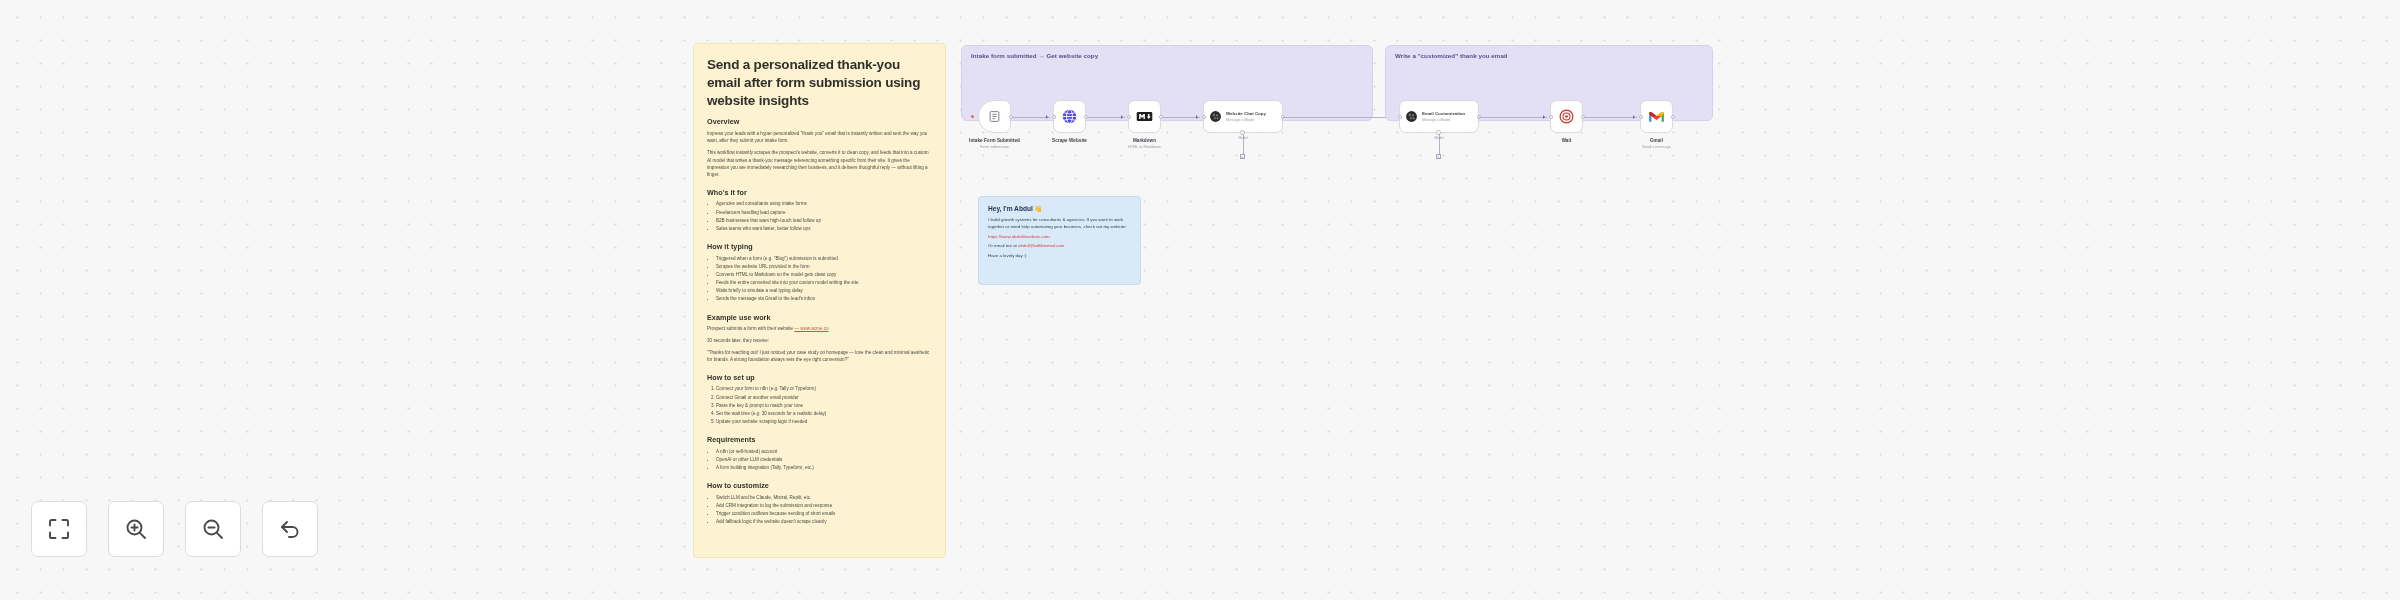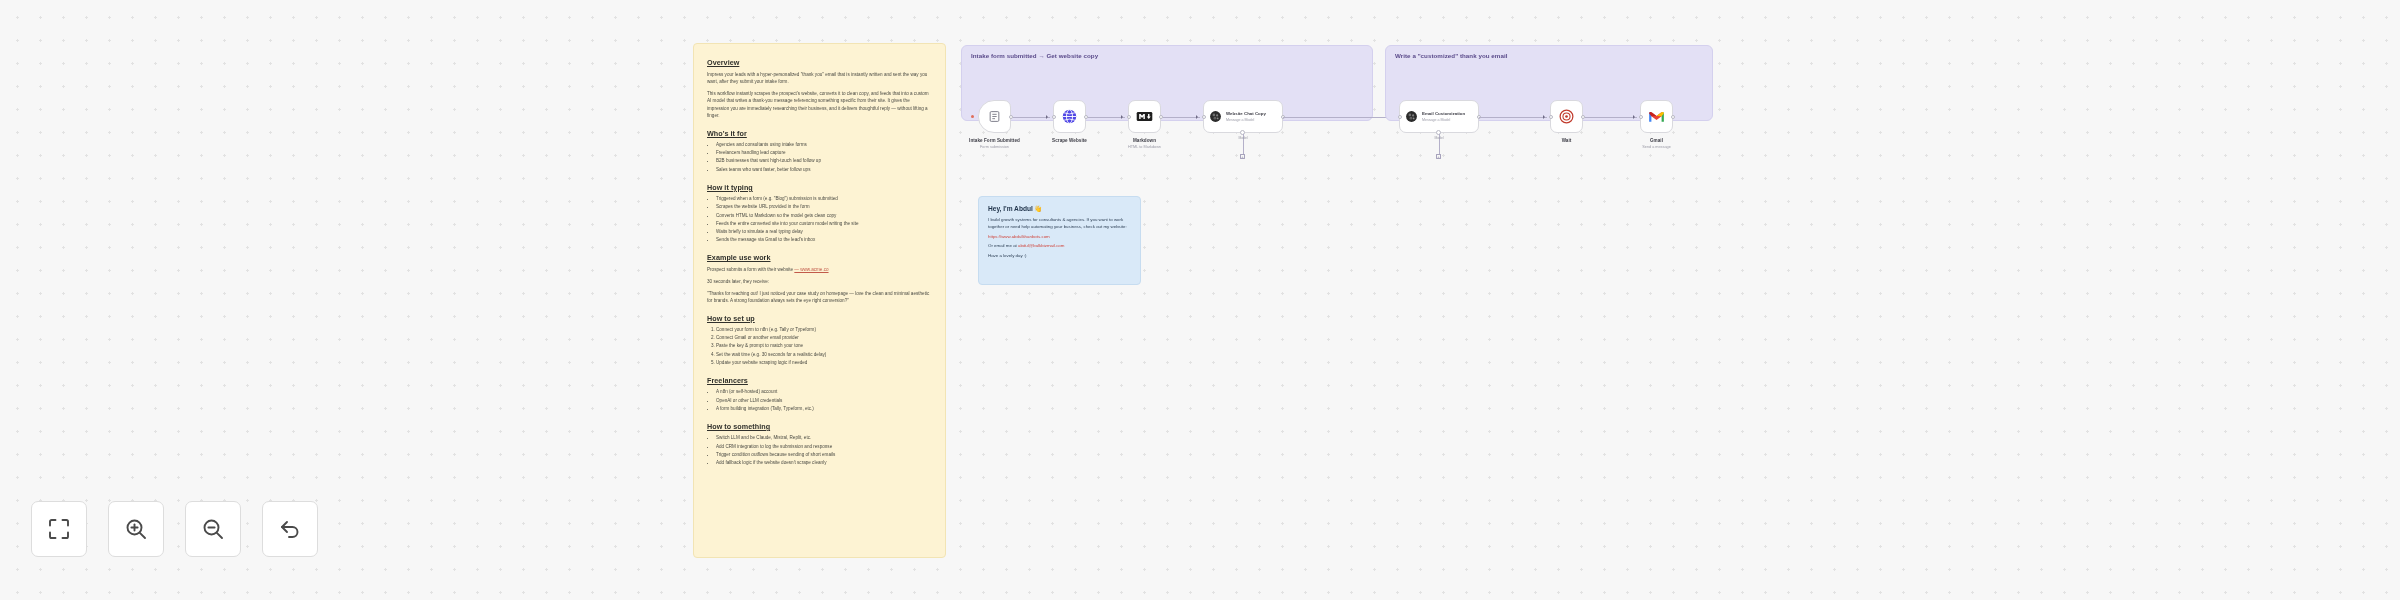--- a/index.html
+++ b/index.html
@@ -39,21 +39,20 @@
     color: #30302b;
     letter-spacing: -0.2px;
     margin-bottom: 7px;
   }
   #doc-sticky h2 {
     font-size: 7.2px;
     font-weight: 700;
     color: #30302b;
     margin: 9px 0 3.5px 0;
     letter-spacing: 0.05px;
-    text-decoration: underline;
   }
   #doc-sticky h2.first { margin-top: 2px; }
   #doc-sticky p {
     font-size: 4.6px;
     line-height: 1.62;
     color: #4b4b44;
     margin-bottom: 4.5px;
   }
   #doc-sticky ul, #doc-sticky ol {
     margin: 0 0 4px 9px;
@@ -262,20 +261,21 @@
     cursor: pointer;
   }
   .tool-btn svg { width: 24px; height: 24px; }
 </style>
 </head>
 <body>
 
 <div id="canvas">
 
   <div id="doc-sticky">
+    <h1>Send a personalized thank-you email after form submission using website insights</h1>
 
     <h2 class="first">Overview</h2>
     <p>Impress your leads with a hyper-personalized "thank you" email that is instantly written and sent the way you want, after they submit your intake form.</p>
     <p>This workflow instantly scrapes the prospect's website, converts it to clean copy, and feeds that into a custom AI model that writes a thank-you message referencing something specific from their site. It gives the impression you are immediately researching their business, and it delivers thoughtful reply — without lifting a finger.</p>
 
     <h2>Who's it for</h2>
     <ul>
       <li>Agencies and consultants using intake forms</li>
       <li>Freelancers handling lead capture</li>
       <li>B2B businesses that want high-touch lead follow up</li>
@@ -302,28 +302,28 @@
 
     <h2>How to set up</h2>
     <ol>
       <li>Connect your form to n8n (e.g. Tally or Typeform)</li>
       <li>Connect Gmail or another email provider</li>
       <li>Paste the key &amp; prompt to match your tone</li>
       <li>Set the wait time (e.g. 30 seconds for a realistic delay)</li>
       <li>Update your website scraping logic if needed</li>
     </ol>
 
-    <h2>Freelancers</h2>
+    <h2>Requirements</h2>
     <ul>
       <li>A n8n (or self-hosted) account</li>
       <li>OpenAI or other LLM credentials</li>
       <li>A form building integration (Tally, Typeform, etc.)</li>
     </ul>
 
-    <h2>How to something</h2>
+    <h2>How to customize</h2>
     <ul>
       <li>Switch LLM and be Claude, Mistral, Replit, etc.</li>
       <li>Add CRM integration to log the submission and response</li>
       <li>Trigger condition outflows because sending of short emails</li>
       <li>Add fallback logic if the website doesn't scrape cleanly</li>
     </ul>
   </div>
 
   <div class="group-panel" id="group-a">
     <div class="group-title">Intake form submitted → Get website copy</div>

